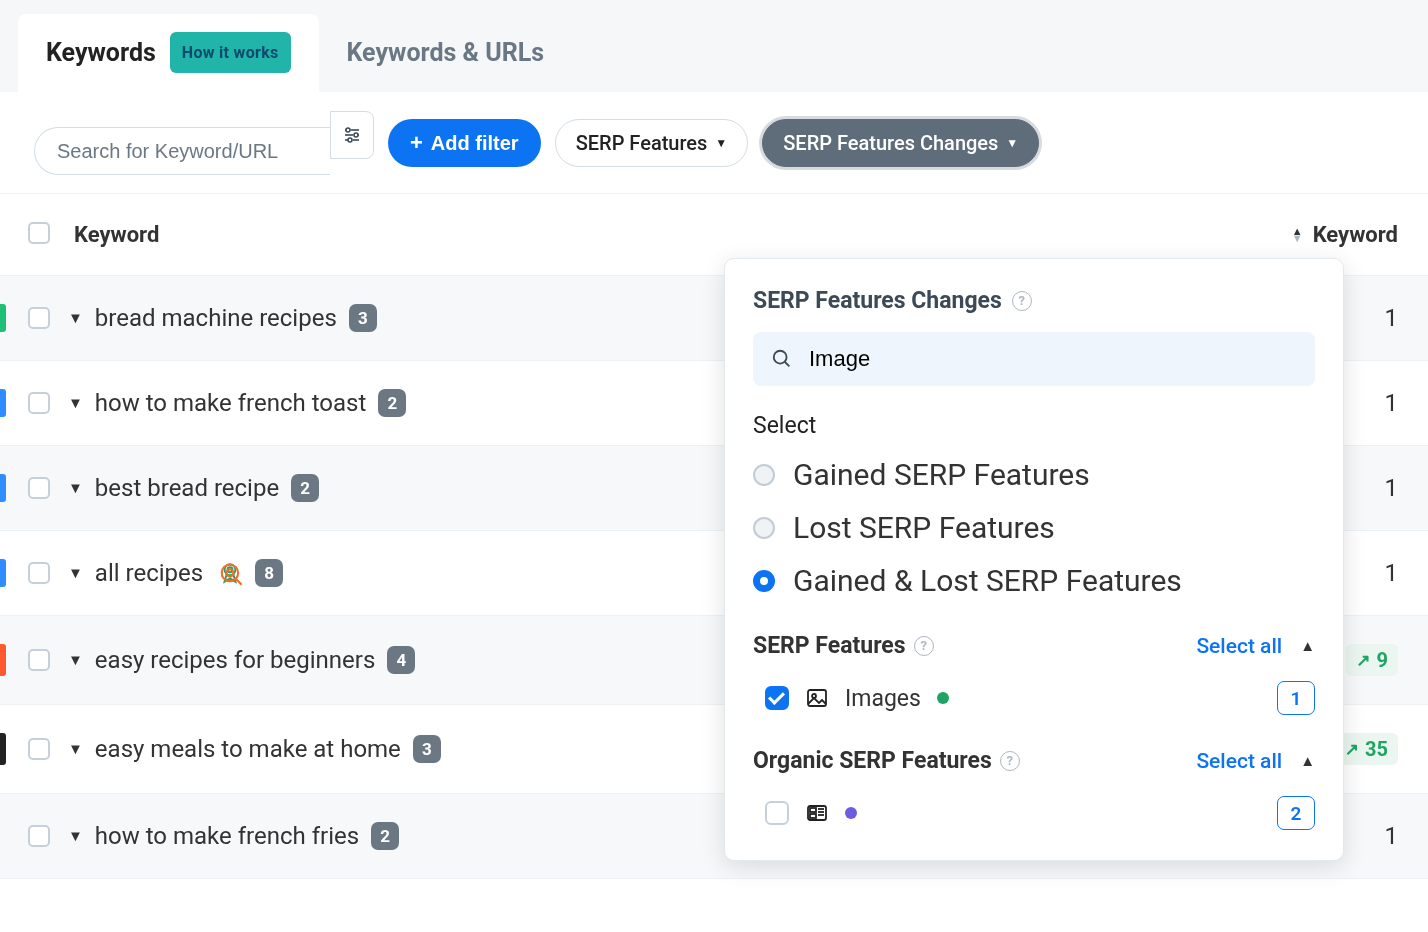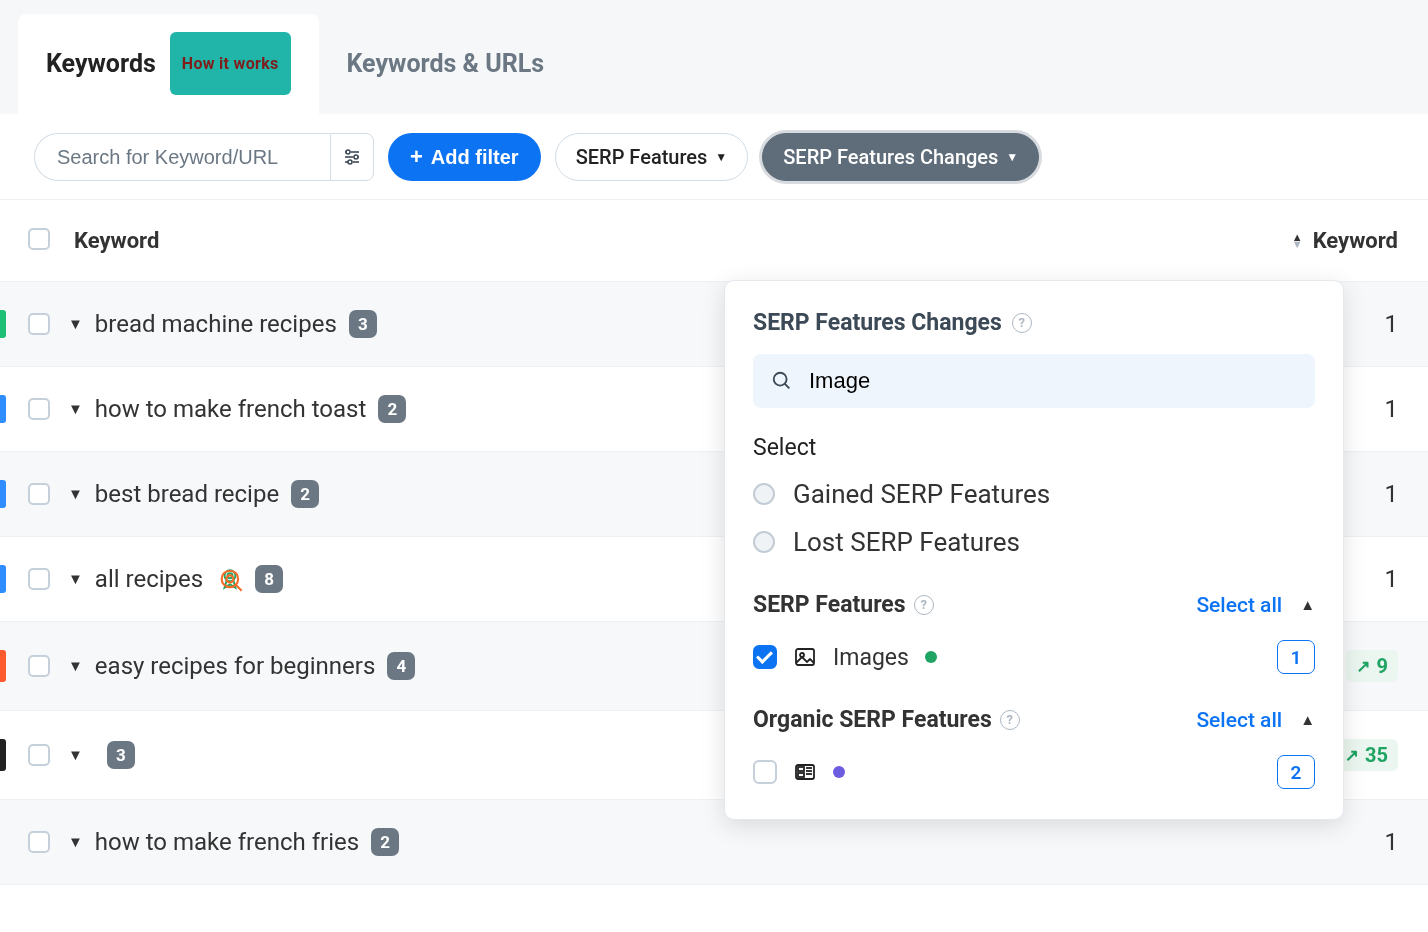--- a/index.html
+++ b/index.html
@@ -39,23 +39,23 @@
     font-size:25px;
     font-weight:700;
     color:var(--muted);
     border-radius:8px 8px 0 0;
     display:flex;align-items:center;gap:14px;
     cursor:pointer;
   }
   .tab.active{background:#fff;color:#222;}
   .badge-how{
     background:var(--teal);
-    color:#7f1d1d;
+    color:#0c4a6e;
     font-size:16px;font-weight:700;
-    padding:22px 12px;border-radius:6px;
+    padding:11px 12px;border-radius:6px;
     letter-spacing:.3px;
     text-align:center;
   }
   
   .panel{
     background:#fff;
     border-top:1px solid transparent;
     min-height:840px;
     position:relative;
     margin-top:-1px;
@@ -68,20 +68,21 @@
     z-index:3;
   }
   .search-group{display:flex;align-items:stretch;}
   .search-input{
     height:48px;width:296px;
     border:1px solid var(--border);
     border-right:none;
     border-radius:24px 0 0 24px;
     padding:16px 22px;font-size:20px;color:#333;
     outline:none;
+    margin-top:16px;
   }
   .search-input::placeholder{color:#6b7884;}
   .search-attach{
     width:44px;height:48px;
     border:1px solid var(--border);
     border-radius:0 8px 8px 0;
     display:flex;align-items:center;justify-content:center;
     font-size:18px;color:#3c4956;background:#fff;
   }
   .btn-add{
@@ -152,29 +153,29 @@
     box-shadow:var(--panel-shadow);
     padding:28px 28px 30px 28px;
     z-index:5;
   }
   .dd-title{font-size:23px;font-weight:700;color:#3c4956;display:flex;align-items:center;gap:10px;}
   .dd-search{
     margin-top:18px;background:#eef5fc;border-radius:8px;height:54px;display:flex;align-items:center;padding:4px 18px;gap:14px;
   }
   .dd-search input{border:none;background:transparent;outline:none;font-size:22px;flex:1;}
   .dd-section-label{font-size:23px;font-weight:400;color:#222;margin-top:26px;}
-  .dd-radio{display:flex;align-items:center;gap:18px;margin-top:18px;font-size:26px;}
+  .dd-radio{display:flex;align-items:center;gap:18px;margin-top:18px;font-size:30px;}
   .radio{width:22px;height:22px;border:2px solid #c3ccd5;border-radius:50%;background:#f0f3f6;position:relative;flex-shrink:0;}
   .radio.checked{border:7px solid var(--blue);background:#fff;}
   .dd-subhead{display:flex;align-items:center;justify-content:space-between;margin-top:34px;}
   .dd-subhead h4{margin:0;font-size:23px;font-weight:700;display:flex;align-items:center;gap:8px;}
   .dd-subhead .right{display:flex;align-items:center;gap:18px;}
   .link{color:var(--blue);font-size:21px;font-weight:500;}
   .caret-up{font-size:15px;}
-  .dd-item{display:flex;align-items:center;gap:16px;margin-top:22px;font-size:23px;}
+  .dd-item{display:flex;align-items:center;gap:16px;margin-top:22px;font-size:23px;margin-left:12px;}
   .cb{width:24px;height:24px;border:2px solid #c6d0da;border-radius:6px;background:#fff;flex-shrink:0;position:relative;}
   .cb.checked{background:var(--blue);border-color:var(--blue);}
   .cb.checked::after{content:"";position:absolute;left:5px;top:1px;width:6px;height:12px;border:solid #fff;border-width:0 3px 3px 0;transform:rotate(45deg);}
   .dot{width:12px;height:12px;border-radius:50%;flex-shrink:0;}
   .dot-green{background:#1fa463;}
   .dot-teal{background:#22c0a3;}
   .dot-purple{background:#6d5be0;}
   .num-box{
     margin-left:auto;
     min-width:38px;height:34px;padding:0 10px;
@@ -318,20 +319,21 @@
       <span class="trend">
             <span class="trend-arrow">↗</span>
             <span>9</span>
           </span>
     </div>
       </div>
       <div class="row">
     <div class="row-accent accent-black"></div>
     <div class="checkbox"></div>
     <span class="chev">▼</span>
+    <span class="kw">easy meals to make at home</span>
 
     <span class="count-chip">3</span>
     <div class="pos-cell">
       <span>1</span>
       <span class="trend">
             <span class="trend-arrow">↗</span>
             <span>35</span>
           </span>
     </div>
       </div>
@@ -363,20 +365,24 @@
     </div>
 
     <div class="dd-section-label">Select</div>
     <div class="dd-radio">
       <div class="radio"></div>
       <span>Gained SERP Features</span>
     </div>
     <div class="dd-radio">
       <div class="radio"></div>
       <span>Lost SERP Features</span>
+    </div>
+    <div class="dd-radio">
+      <div class="radio checked"></div>
+      <span>Gained &amp; Lost SERP Features</span>
     </div>
 
     <div class="dd-subhead">
       <h4>
           <span>SERP Features</span>
           <span class="info-circle">?</span>
         </h4>
       <div class="right">
         <span class="link">Select all</span>
         <span class="caret-up">▲</span>

